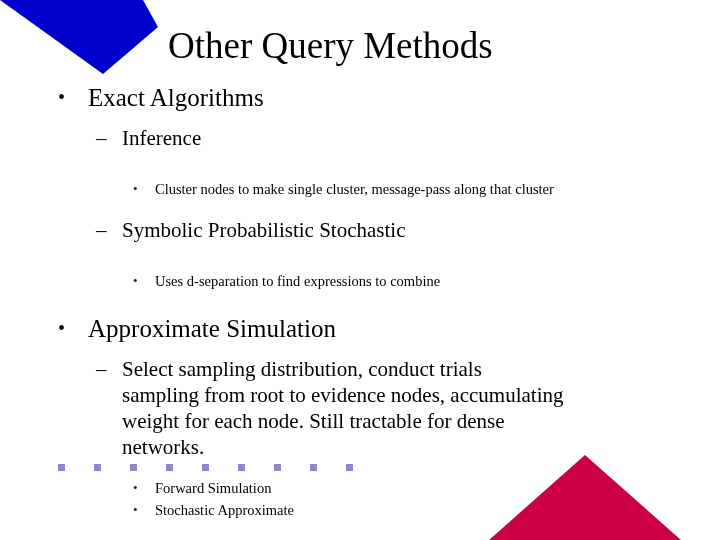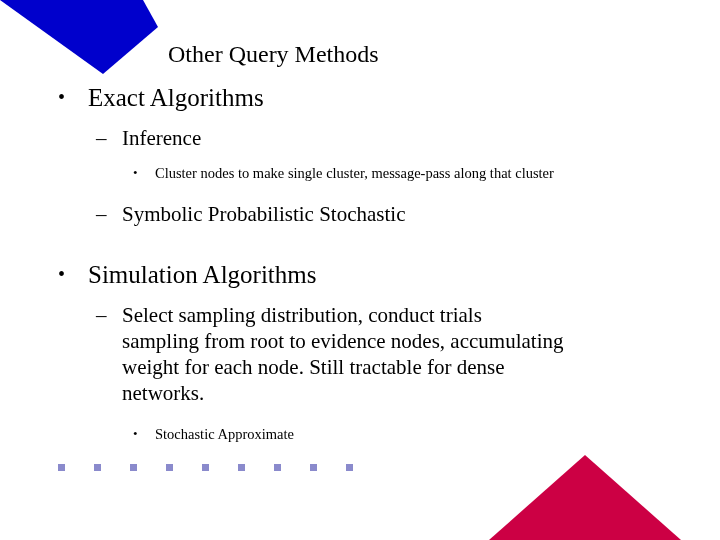--- a/index.html
+++ b/index.html
@@ -26,23 +26,23 @@
     left: 0;
     width: 720px;
     height: 540px;
     pointer-events: none;
   }
 
   
   #title {
     position: absolute;
     left: 168px;
-    top: 32px;
+    top: 24px;
     width: 530px;
-    font-size: 24px;
+    font-size: 37px;
     line-height: 44px;
     letter-spacing: 0px;
     color: #000000;
     white-space: nowrap;
   }
 
   
   #content {
     position: absolute;
     left: 0;
@@ -99,21 +99,21 @@
     width: 22px;
     text-indent: 0;
     font-size: 13px;
     vertical-align: 1px;
   }
 
   .gap-sm { height: 10px; }
   .gap-md { height: 16px; }
   .gap-lg { height: 20px; }
 
-  .wide3 { padding-right: 76px; }
+  .wide3 { padding-right: 76px; margin-top: 16px; }
   .wide2 { padding-right: 104px; }
 </style>
 </head>
 <body>
 
 <div id="slide" style="background: rgb(255, 255, 255);">
 
   <svg class="deco-svg" viewBox="0 0 720 540">
     <polygon id="corner-banner" points="35,0 143,0 158,27 103,74 0,0" fill="#0000CC"></polygon>
     <polygon id="footer-triangle" points="585,455 681,540 489,540" fill="#CC0044"></polygon>
@@ -151,34 +151,40 @@
     </div>
 
     <div class="gap-md"></div>
 
     <div class="line lvl2">
       <span class="bul">–</span><span>Symbolic Probabilistic Stochastic</span>
     </div>
 
     <div class="gap-sm"></div>
 
+    <div class="line lvl3 wide3">
+      <span class="bul">•</span><span>Uses d-separation to find expressions to combine</span>
+    </div>
 
     <div class="gap-lg"></div>
 
     <div class="line lvl1">
-      <span class="bul">•</span><span>Simulation Algorithms</span>
+      <span class="bul">•</span><span>Approximate Simulation</span>
     </div>
 
     <div class="gap-sm"></div>
 
     <div class="line lvl2 wide2">
       <span class="bul">–</span><span>Select sampling distribution, conduct trials sampling from root to evidence nodes, accumulating weight for each node.  Still tractable for dense networks.</span>
     </div>
 
     <div class="gap-md"></div>
 
+    <div class="line lvl3">
+      <span class="bul">•</span><span>Forward Simulation</span>
+    </div>
 
     <div class="line lvl3">
       <span class="bul">•</span><span>Stochastic Approximate</span>
     </div>
 
   </div>
 </div>
 
 </body></html>

